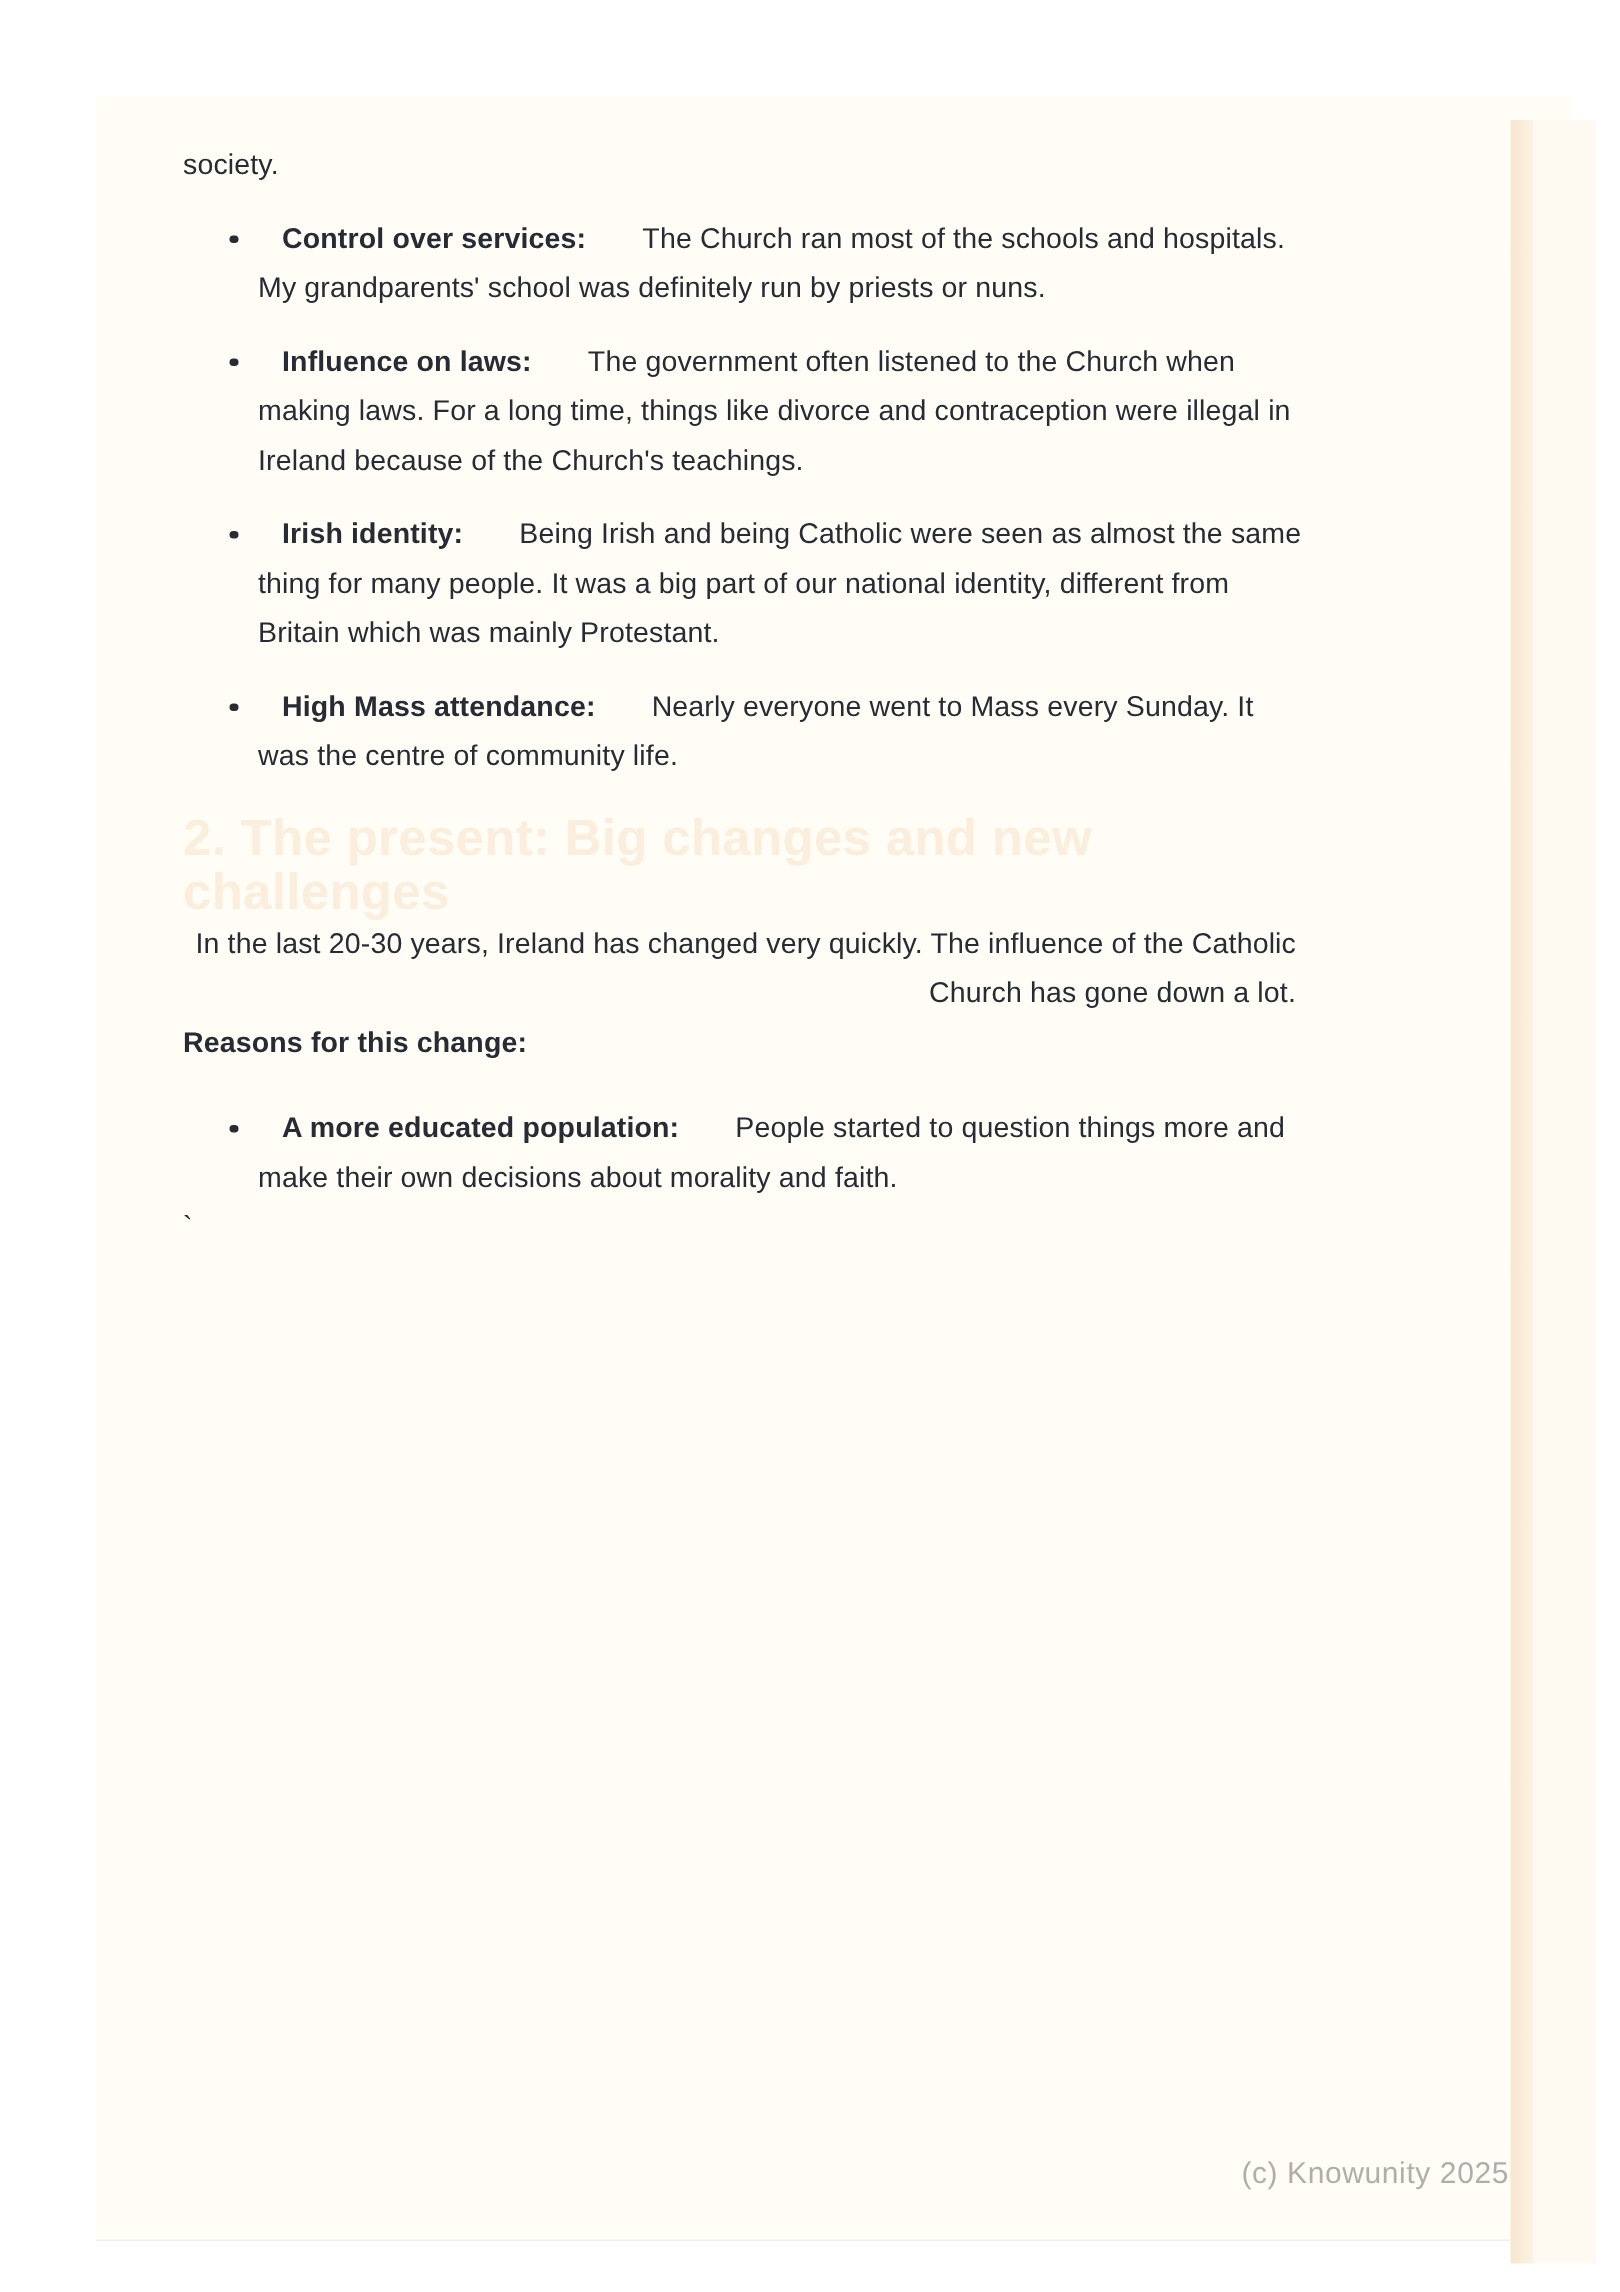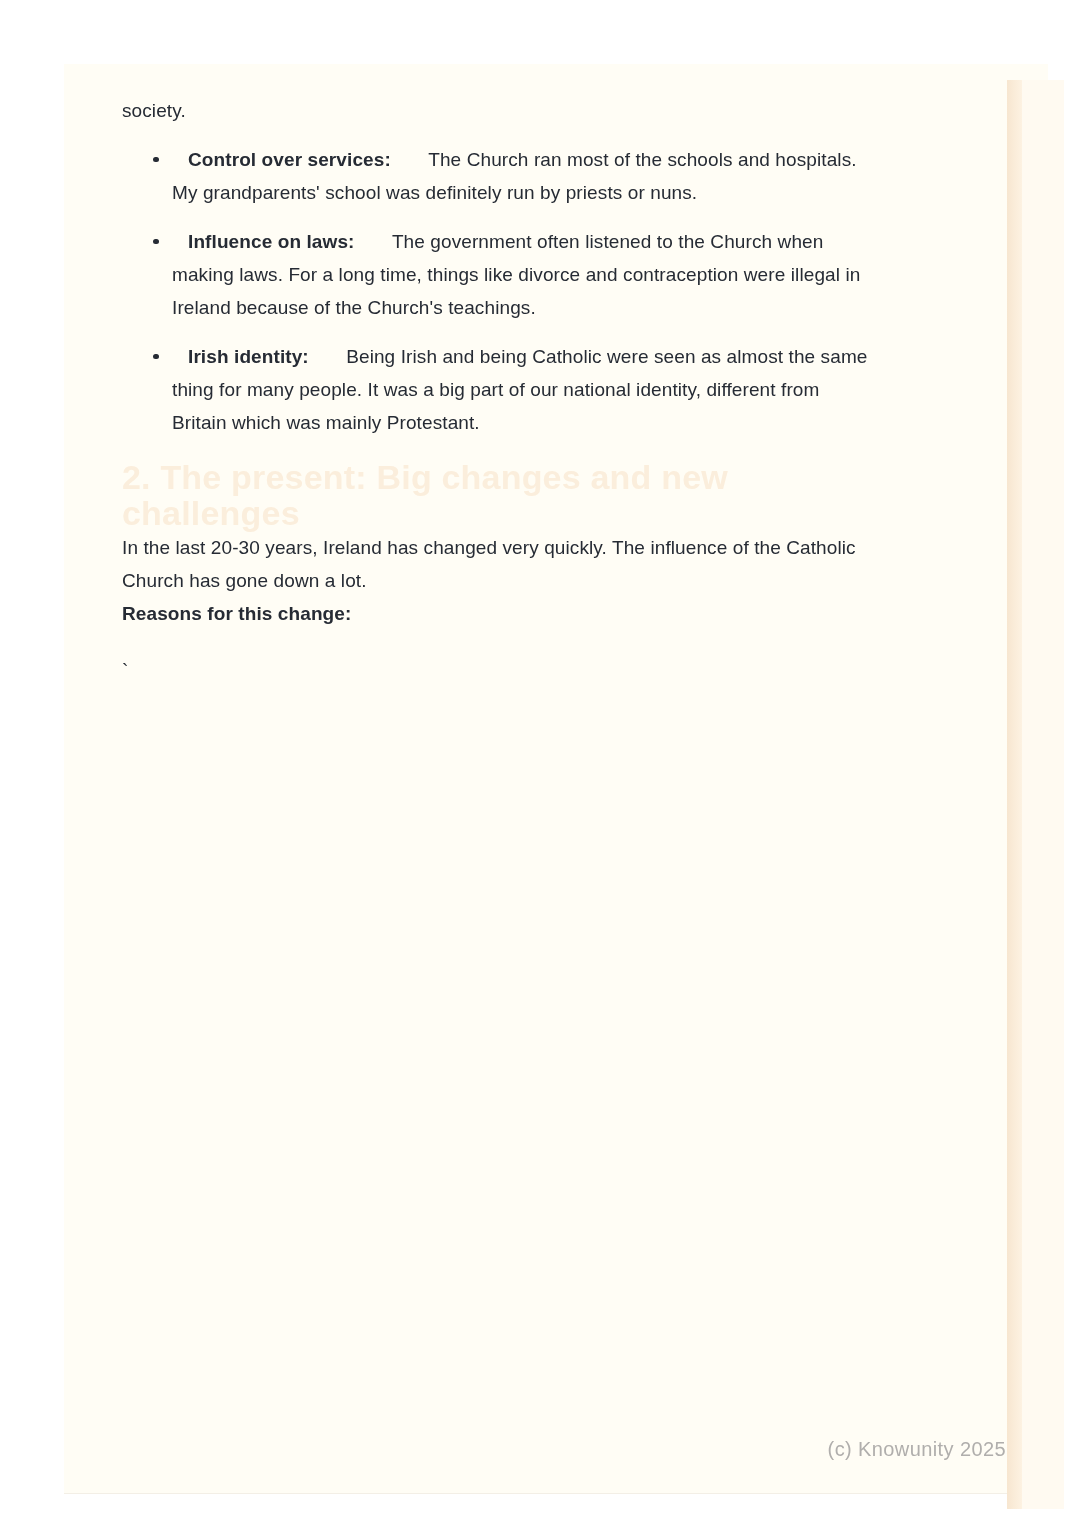--- a/index.html
+++ b/index.html
@@ -44,21 +44,21 @@
     padding: 14px 0 0 42px;
     width: 782px;
   }
   .body-text {
     font-size: 19px;
     line-height: 33px;
     letter-spacing: 0.1px;
   }
   p.para { margin: 0; }
   .society { margin-bottom: 24px; }
-  .intro { margin-top: 20px; width: 742px; }
+  .intro { margin-top: 20px; width: 742px; text-align: right; }
   .reasons-label { margin-top: 26px; font-weight: 700; }
   ul.bullets {
     list-style: none;
     margin: 0;
     padding-left: 34px;
   }
   ul.bullets.reasons { margin-top: 24px; }
   ul.bullets li {
     position: relative;
     margin-bottom: 12px;
@@ -108,29 +108,37 @@
         <span>The Church ran most of the schools and hospitals. My grandparents' school was definitely run by priests or nuns.</span>
       </li>
       <li>
         <span class="lead">Influence on laws:</span>
         <span>The government often listened to the Church when making laws. For a long time, things like divorce and contraception were illegal in Ireland because of the Church's teachings.</span>
       </li>
       <li>
         <span class="lead">Irish identity:</span>
         <span>Being Irish and being Catholic were seen as almost the same thing for many people. It was a big part of our national identity, different from Britain which was mainly Protestant.</span>
       </li>
+      <li>
+        <span class="lead">High Mass attendance:</span>
+        <span>Nearly everyone went to Mass every Sunday. It was the centre of community life.</span>
+      </li>
     </ul>
 
     <h2 class="section-heading">2. The present: Big changes and new challenges</h2>
 
     <p class="para intro">In the last 20-30 years, Ireland has changed very quickly. The influence of the Catholic Church has gone down a lot.</p>
 
     <p class="para reasons-label">Reasons for this change:</p>
 
     <ul class="bullets reasons">
+      <li>
+        <span class="lead">A more educated population:</span>
+        <span>People started to question things more and make their own decisions about morality and faith.</span>
+      </li>
     </ul>
 
     <p class="para stray">`</p>
 
   </div>
 
   <div class="watermark">(c) Knowunity 2025</div>
 </div>
 
 </body></html>

